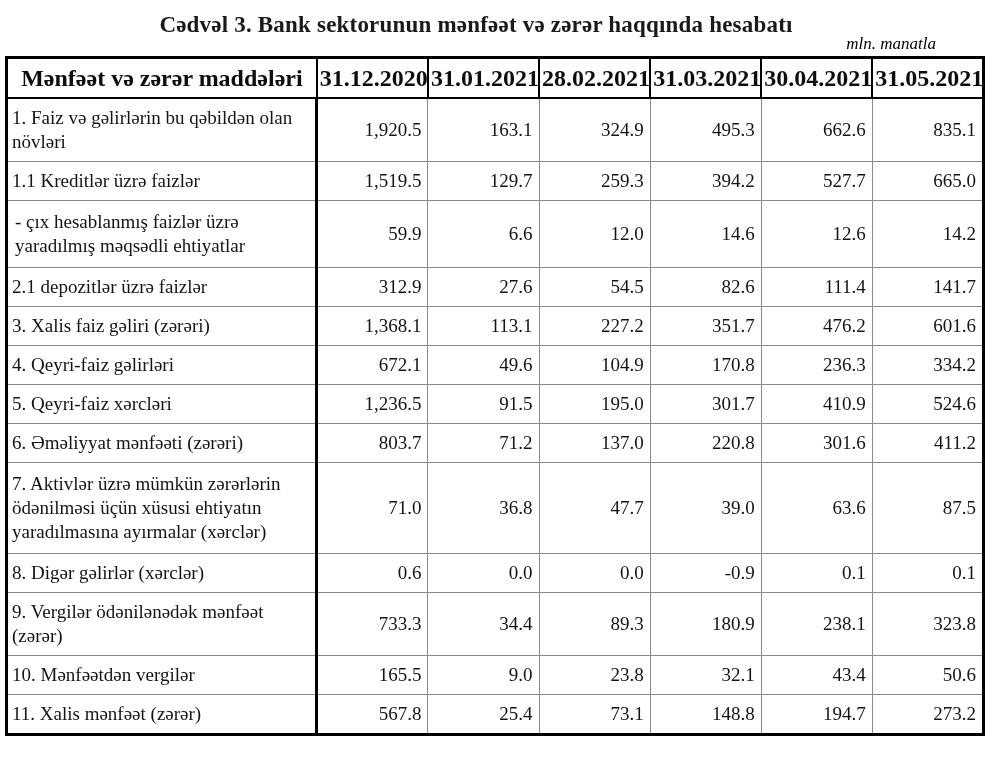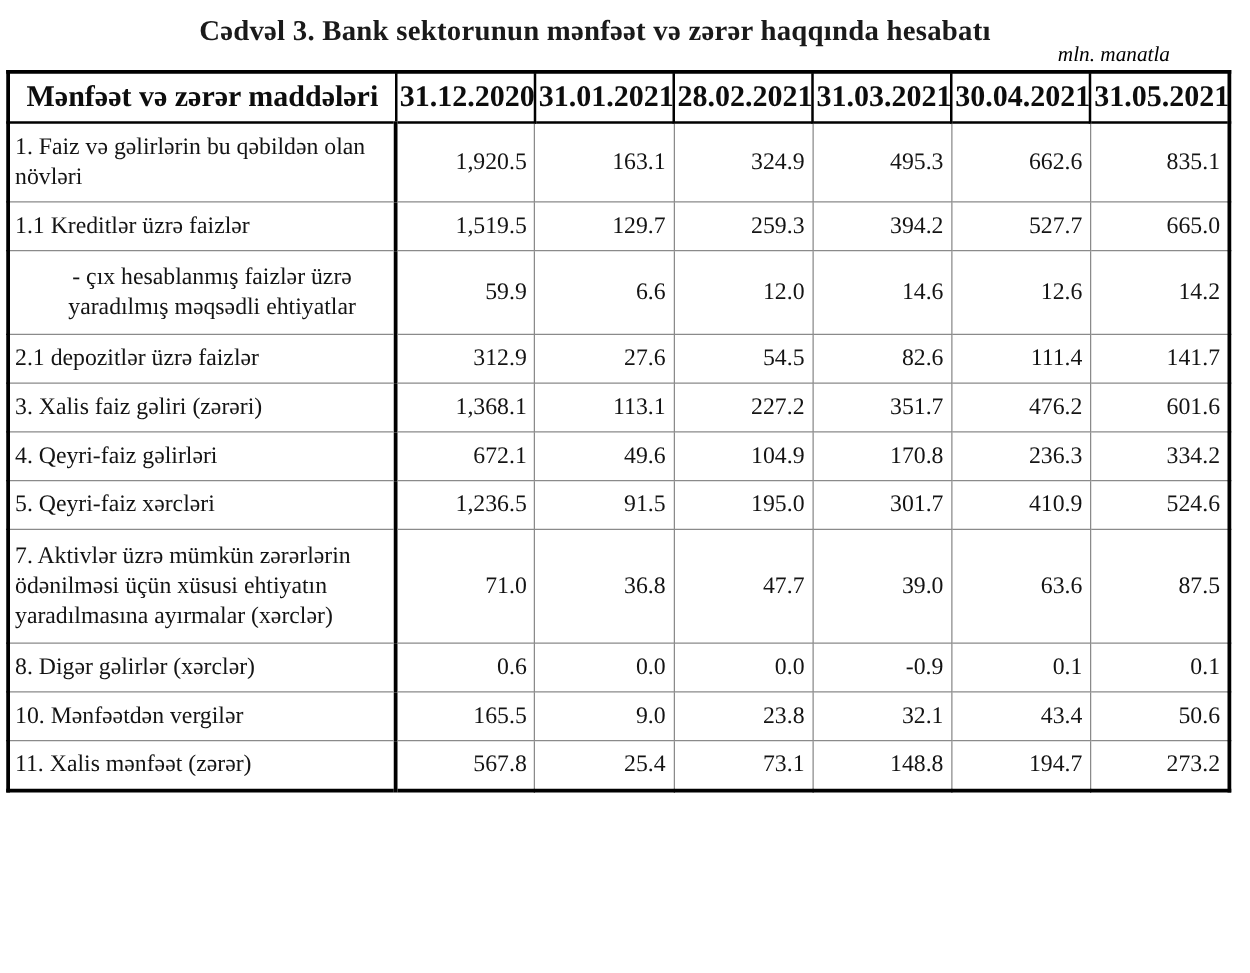--- a/index.html
+++ b/index.html
@@ -63,21 +63,21 @@
     padding:7px 5px;
     vertical-align:middle;
     color:#141414;
   }
   td.label{
     border-right:3px solid var(--border-heavy);
     text-align:left;
     padding-left:4px;
   }
   td.label.indent1{}
-  td.label.indent2{text-align:center;padding-left:26px;padding-right:10px;}
+  td.label.indent2{text-align:left;padding-left:7px;padding-right:10px;}
   td.num{
     text-align:right;
     padding-right:6px;
   }
   tr.tall td{padding-top:9px;padding-bottom:9px;}
 </style>
 </head>
 <body>
 
 <div class="page">
@@ -163,39 +163,57 @@
         </tr>
         <tr>
           <td class="label indent0">5. Qeyri-faiz xərcləri</td>
           <td class="num">1,236.5</td>
           <td class="num">91.5</td>
           <td class="num">195.0</td>
           <td class="num">301.7</td>
           <td class="num">410.9</td>
           <td class="num">524.6</td>
         </tr>
+        <tr>
+          <td class="label indent0">6. Əməliyyat mənfəəti (zərəri)</td>
+          <td class="num">803.7</td>
+          <td class="num">71.2</td>
+          <td class="num">137.0</td>
+          <td class="num">220.8</td>
+          <td class="num">301.6</td>
+          <td class="num">411.2</td>
+        </tr>
         <tr class="tall">
           <td class="label indent0">7. Aktivlər üzrə mümkün zərərlərin ödənilməsi üçün xüsusi ehtiyatın yaradılmasına ayırmalar (xərclər)</td>
           <td class="num">71.0</td>
           <td class="num">36.8</td>
           <td class="num">47.7</td>
           <td class="num">39.0</td>
           <td class="num">63.6</td>
           <td class="num">87.5</td>
         </tr>
         <tr>
           <td class="label indent0">8. Digər gəlirlər (xərclər)</td>
           <td class="num">0.6</td>
           <td class="num">0.0</td>
           <td class="num">0.0</td>
           <td class="num">-0.9</td>
           <td class="num">0.1</td>
           <td class="num">0.1</td>
         </tr>
         <tr>
+          <td class="label indent0">9. Vergilər ödənilənədək mənfəət (zərər)</td>
+          <td class="num">733.3</td>
+          <td class="num">34.4</td>
+          <td class="num">89.3</td>
+          <td class="num">180.9</td>
+          <td class="num">238.1</td>
+          <td class="num">323.8</td>
+        </tr>
+        <tr>
           <td class="label indent0">10. Mənfəətdən vergilər</td>
           <td class="num">165.5</td>
           <td class="num">9.0</td>
           <td class="num">23.8</td>
           <td class="num">32.1</td>
           <td class="num">43.4</td>
           <td class="num">50.6</td>
         </tr>
         <tr>
           <td class="label indent0">11. Xalis mənfəət (zərər)</td>

